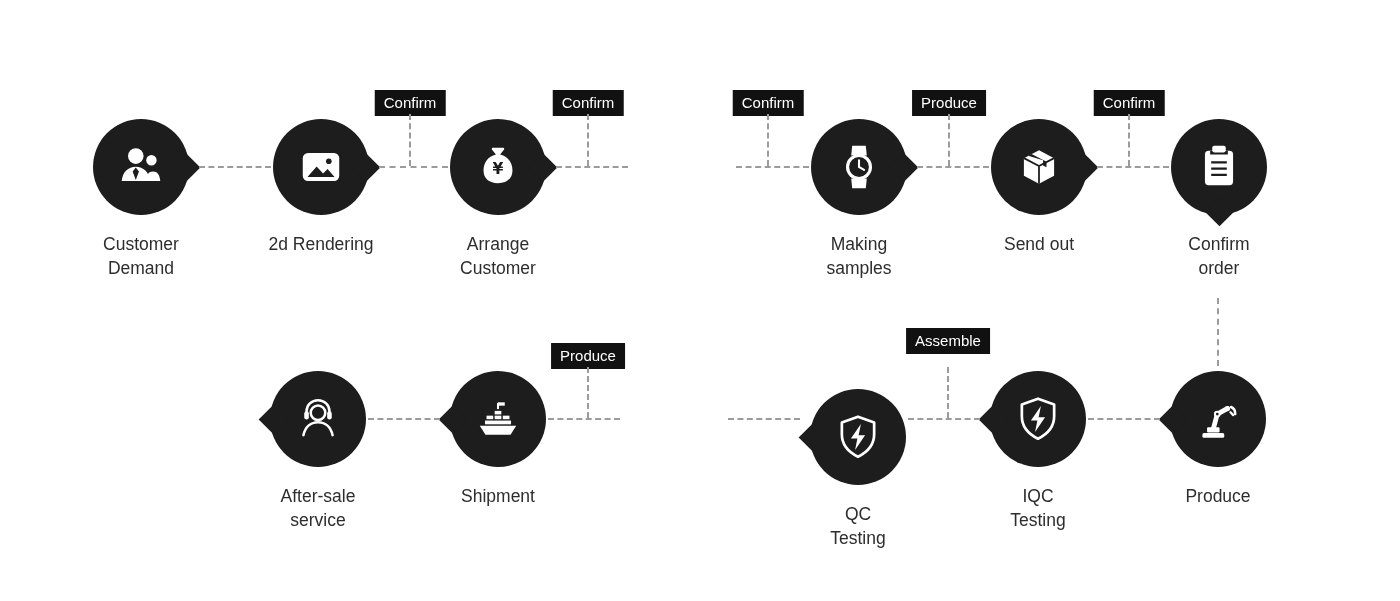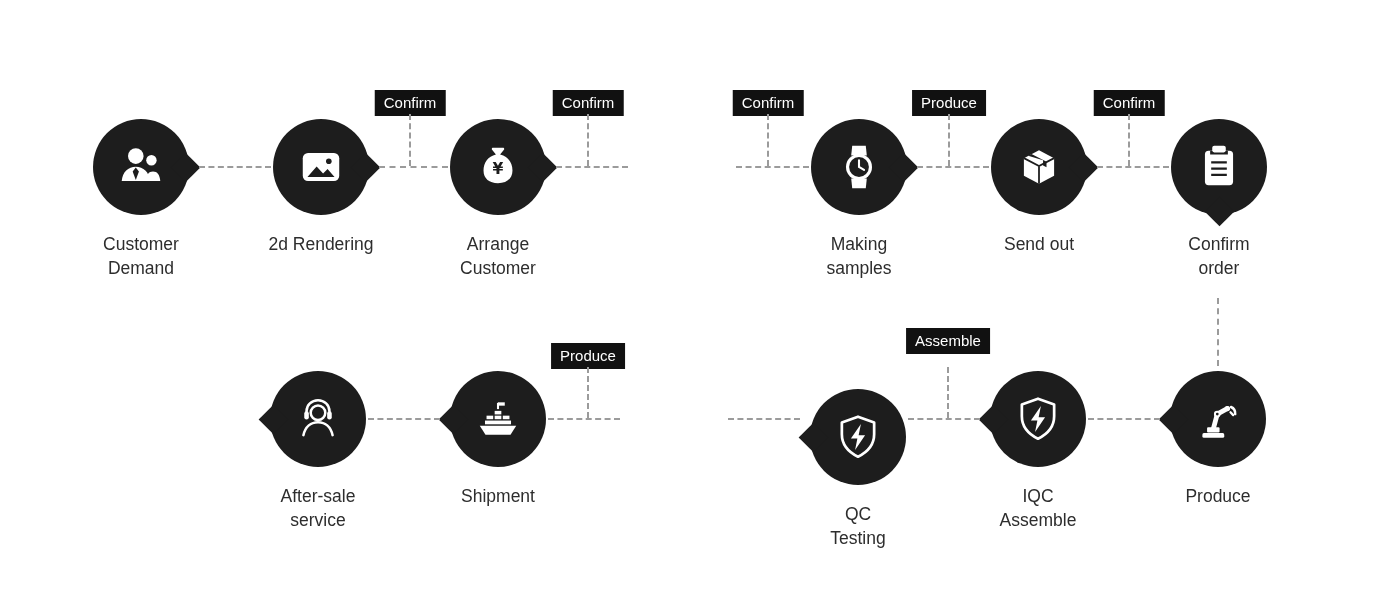--- a/index.html
+++ b/index.html
@@ -150,21 +150,21 @@
   </div>
 
   <div class="node" style="left:990px;top:371px">
     <div class="bubble tail-left">
       <svg class="ic" viewBox="0 0 48 48">
         <path d="M24 4.5l15.5 5.6v11.2c0 9.8-6.2 17-15.5 21.6C14.7 38.3 8.5 31.1 8.5 21.3V10.1z" fill="none" stroke="#fff" stroke-width="2.6" stroke-linejoin="round"></path>
         <path fill="#fff" d="M26.8 11.5l-9.6 14h6.2l-2.2 11 9.6-14.2h-6.2z"></path>
       </svg>
     </div>
     <div class="label">IQC
-Assemble</div>
+Testing</div>
   </div>
 
   <div class="node" style="left:1170px;top:371px">
     <div class="bubble tail-left">
       <svg class="ic" viewBox="0 0 48 48">
         <rect x="9" y="37.5" width="21" height="4.5" rx="1.5" fill="#fff"></rect>
         <rect x="13.5" y="32" width="12" height="5" rx="1" fill="#fff"></rect>
         <path d="M19.5 33.5l3.8-14.2 9.5-5.3" fill="none" stroke="#fff" stroke-width="4.6" stroke-linecap="round" stroke-linejoin="round"></path>
         <circle cx="23.3" cy="19.3" r="3.2" fill="#fff"></circle>
         <circle class="cut" cx="23.3" cy="19.3" r="1.3"></circle>

